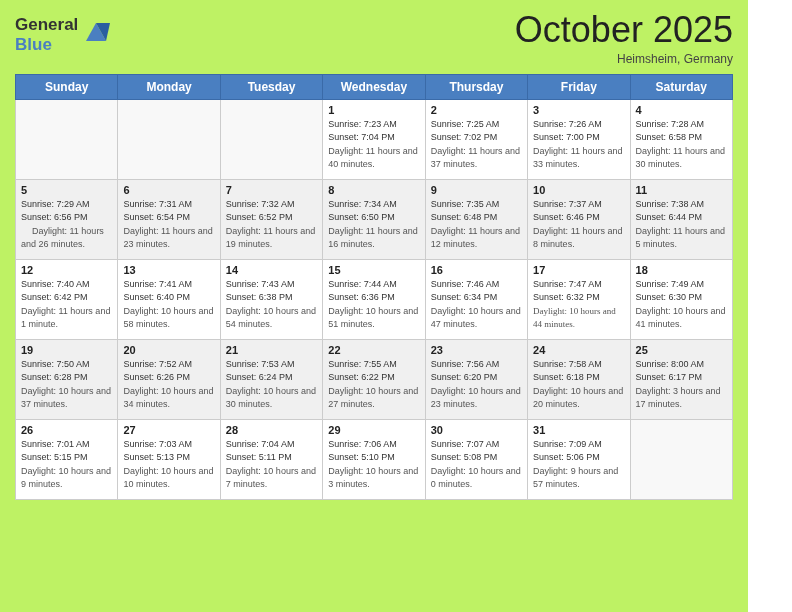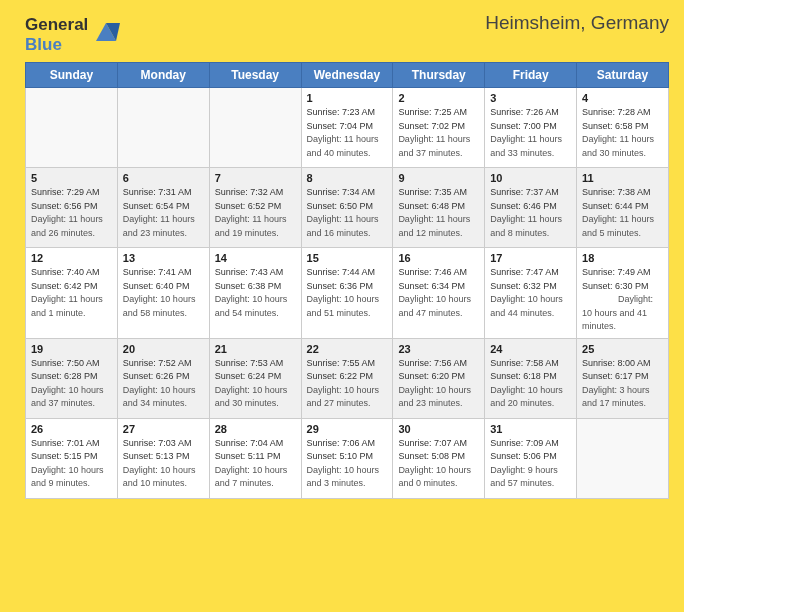--- a/index.html
+++ b/index.html
@@ -3,24 +3,24 @@
   <meta charset="utf-8">
   <style>
     * { box-sizing: border-box; margin: 0; padding: 0; }
     body {
       font-family: Arial, sans-serif;
       background: #fff;
       width: 792px;
       min-height: 612px;
     }
     .page {
-      width: 684px;
+      width: 748px;
       min-height: 612px;
-      background: #fde047;
-      padding: 10px 15px 15px 25px;
+      background: #bef264;
+      padding: 10px 15px 15px 15px;
     }
     .header {
       display: flex;
       justify-content: space-between;
       align-items: flex-start;
       margin-bottom: 8px;
     }
     .logo {
       display: flex;
       align-items: center;
@@ -29,21 +29,21 @@
     .title-block {
       text-align: right;
     }
     .calendar-title {
       font-size: 36px;
       font-weight: normal;
       color: #222;
       line-height: 1.1;
     }
     .calendar-subtitle {
-      font-size: 19px;
+      font-size: 12px;
       color: #444;
       margin-top: 2px;
     }
     table {
       width: 100%;
       border-collapse: collapse;
       table-layout: fixed;
     }
     th {
       background-color: #4a7fc1;
@@ -95,20 +95,21 @@
           <div style="margin-left:2px;margin-top:-2px;">
             <svg width="28" height="26" viewBox="0 0 28 26">
               <polygon points="4,22 14,4 24,22" fill="#4a7fc1"></polygon>
               <polygon points="14,4 28,4 24,22" fill="#2a5fa0"></polygon>
             </svg>
           </div>
         </div>
       </div>
     </div>
     <div class="title-block">
+      <div class="calendar-title">October 2025</div>
       <div class="calendar-subtitle">Heimsheim, Germany</div>
     </div>
   </div>
 
   <table>
     <thead>
       <tr>
 
       <th>Sunday</th>
           <th>Monday</th>
@@ -137,21 +138,21 @@
             <div class="day-info">Sunrise: 7:26 AM<br>Sunset: 7:00 PM<br><span style="color:#555;">Daylight: 11 hours and 33 minutes.</span></div>
           </td>
           <td>
             <div class="day-number">4</div>
             <div class="day-info">Sunrise: 7:28 AM<br>Sunset: 6:58 PM<br><span style="color:#555;">Daylight: 11 hours and 30 minutes.</span></div>
           </td>
         </tr>
         <tr>
           <td class="shaded">
             <div class="day-number">5</div>
-            <div class="day-info">Sunrise: 7:29 AM<br>Sunset: 6:56 PM<br><span style="color:#555;">Daylight: 11 hours and 26 minutes.</span></div>
+            <div class="day-info">Sunrise: 7:29 AM<br>Sunset: 6:56 PM<br><span style="color:#555;margin-left:11px;">Daylight: 11 hours and 26 minutes.</span></div>
           </td>
           <td class="shaded">
             <div class="day-number">6</div>
             <div class="day-info">Sunrise: 7:31 AM<br>Sunset: 6:54 PM<br><span style="color:#555;">Daylight: 11 hours and 23 minutes.</span></div>
           </td>
           <td class="shaded">
             <div class="day-number">7</div>
             <div class="day-info">Sunrise: 7:32 AM<br>Sunset: 6:52 PM<br><span style="color:#555;">Daylight: 11 hours and 19 minutes.</span></div>
           </td>
           <td class="shaded">
@@ -187,25 +188,25 @@
           <td>
             <div class="day-number">15</div>
             <div class="day-info">Sunrise: 7:44 AM<br>Sunset: 6:36 PM<br><span style="color:#555;">Daylight: 10 hours and 51 minutes.</span></div>
           </td>
           <td>
             <div class="day-number">16</div>
             <div class="day-info">Sunrise: 7:46 AM<br>Sunset: 6:34 PM<br><span style="color:#555;">Daylight: 10 hours and 47 minutes.</span></div>
           </td>
           <td>
             <div class="day-number">17</div>
-            <div class="day-info">Sunrise: 7:47 AM<br>Sunset: 6:32 PM<br><span style="color:#555;">Daylight: 10 hours and 44 minutes.</span></div>
+            <div class="day-info">Sunrise: 7:47 AM<br>Sunset: 6:32 PM<br><span style="color:#555;font-family:Liberation Serif, serif;">Daylight: 10 hours and 44 minutes.</span></div>
           </td>
           <td>
             <div class="day-number">18</div>
-            <div class="day-info">Sunrise: 7:49 AM<br>Sunset: 6:30 PM<br><span style="color:#555;margin-left:36px;">Daylight: 10 hours and 41 minutes.</span></div>
+            <div class="day-info">Sunrise: 7:49 AM<br>Sunset: 6:30 PM<br><span style="color:#555;">Daylight: 10 hours and 41 minutes.</span></div>
           </td>
         </tr>
         <tr>
           <td class="shaded">
             <div class="day-number">19</div>
             <div class="day-info">Sunrise: 7:50 AM<br>Sunset: 6:28 PM<br><span style="color:#555;">Daylight: 10 hours and 37 minutes.</span></div>
           </td>
           <td class="shaded">
             <div class="day-number">20</div>
             <div class="day-info">Sunrise: 7:52 AM<br>Sunset: 6:26 PM<br><span style="color:#555;">Daylight: 10 hours and 34 minutes.</span></div>

